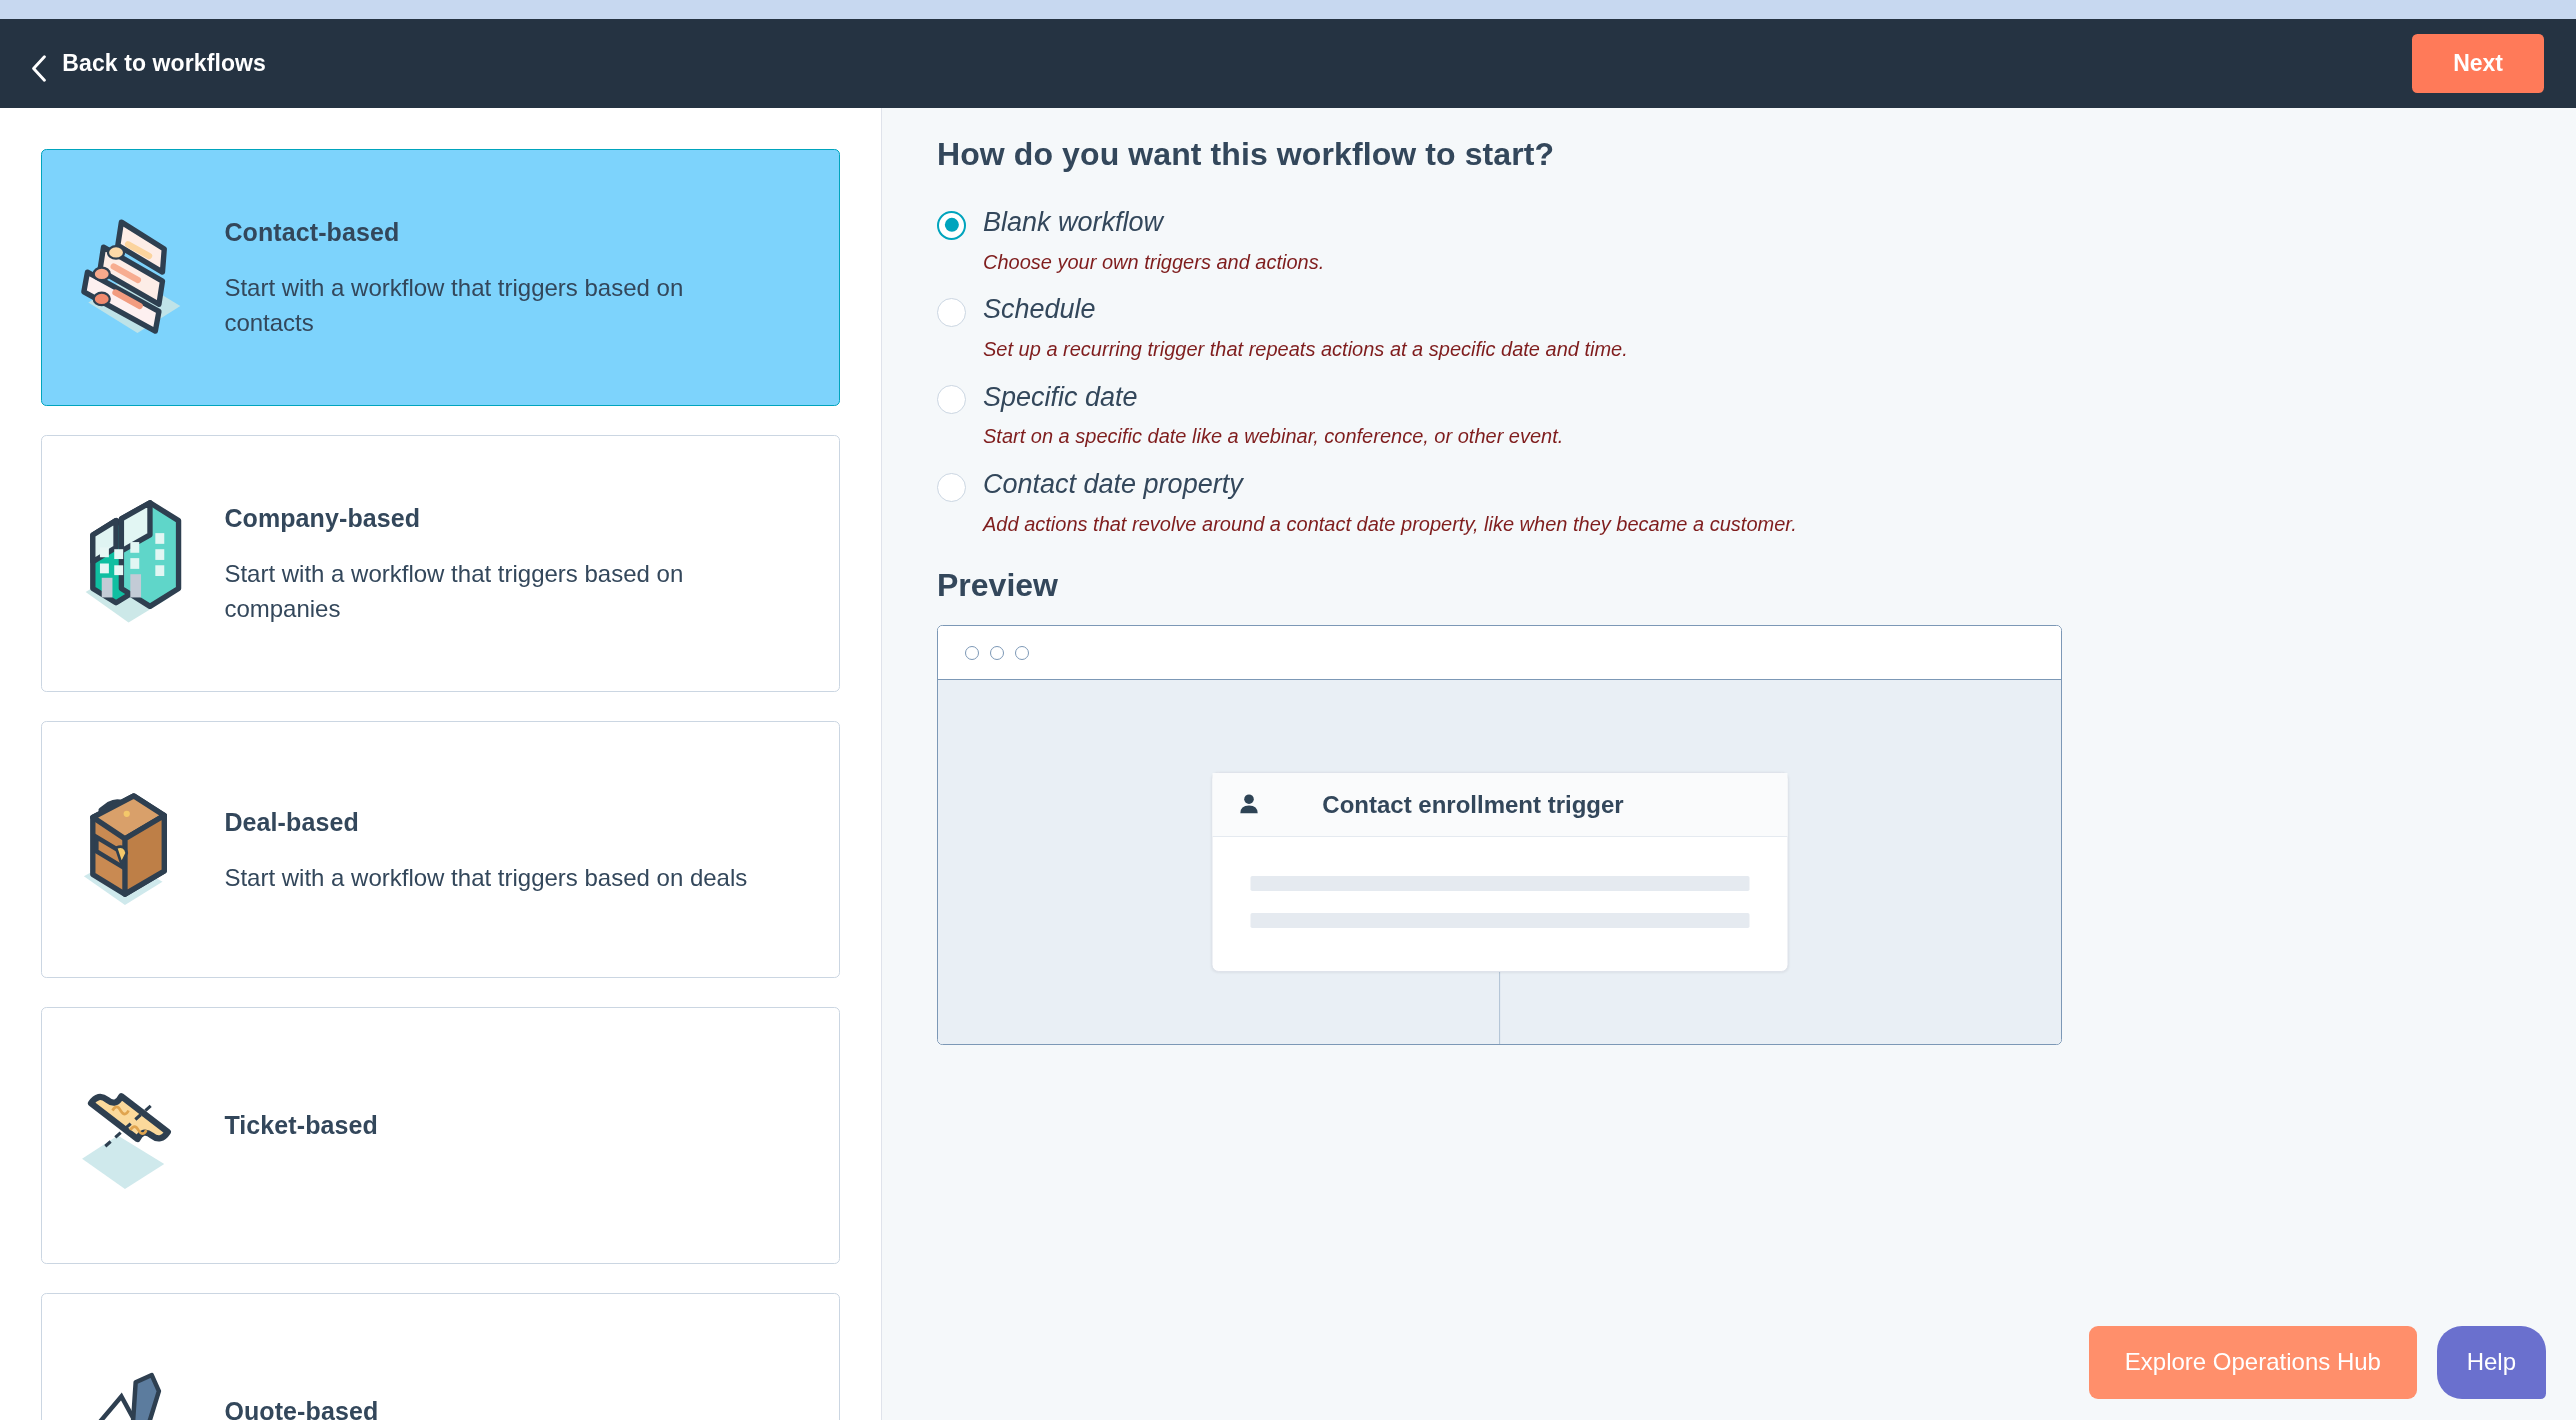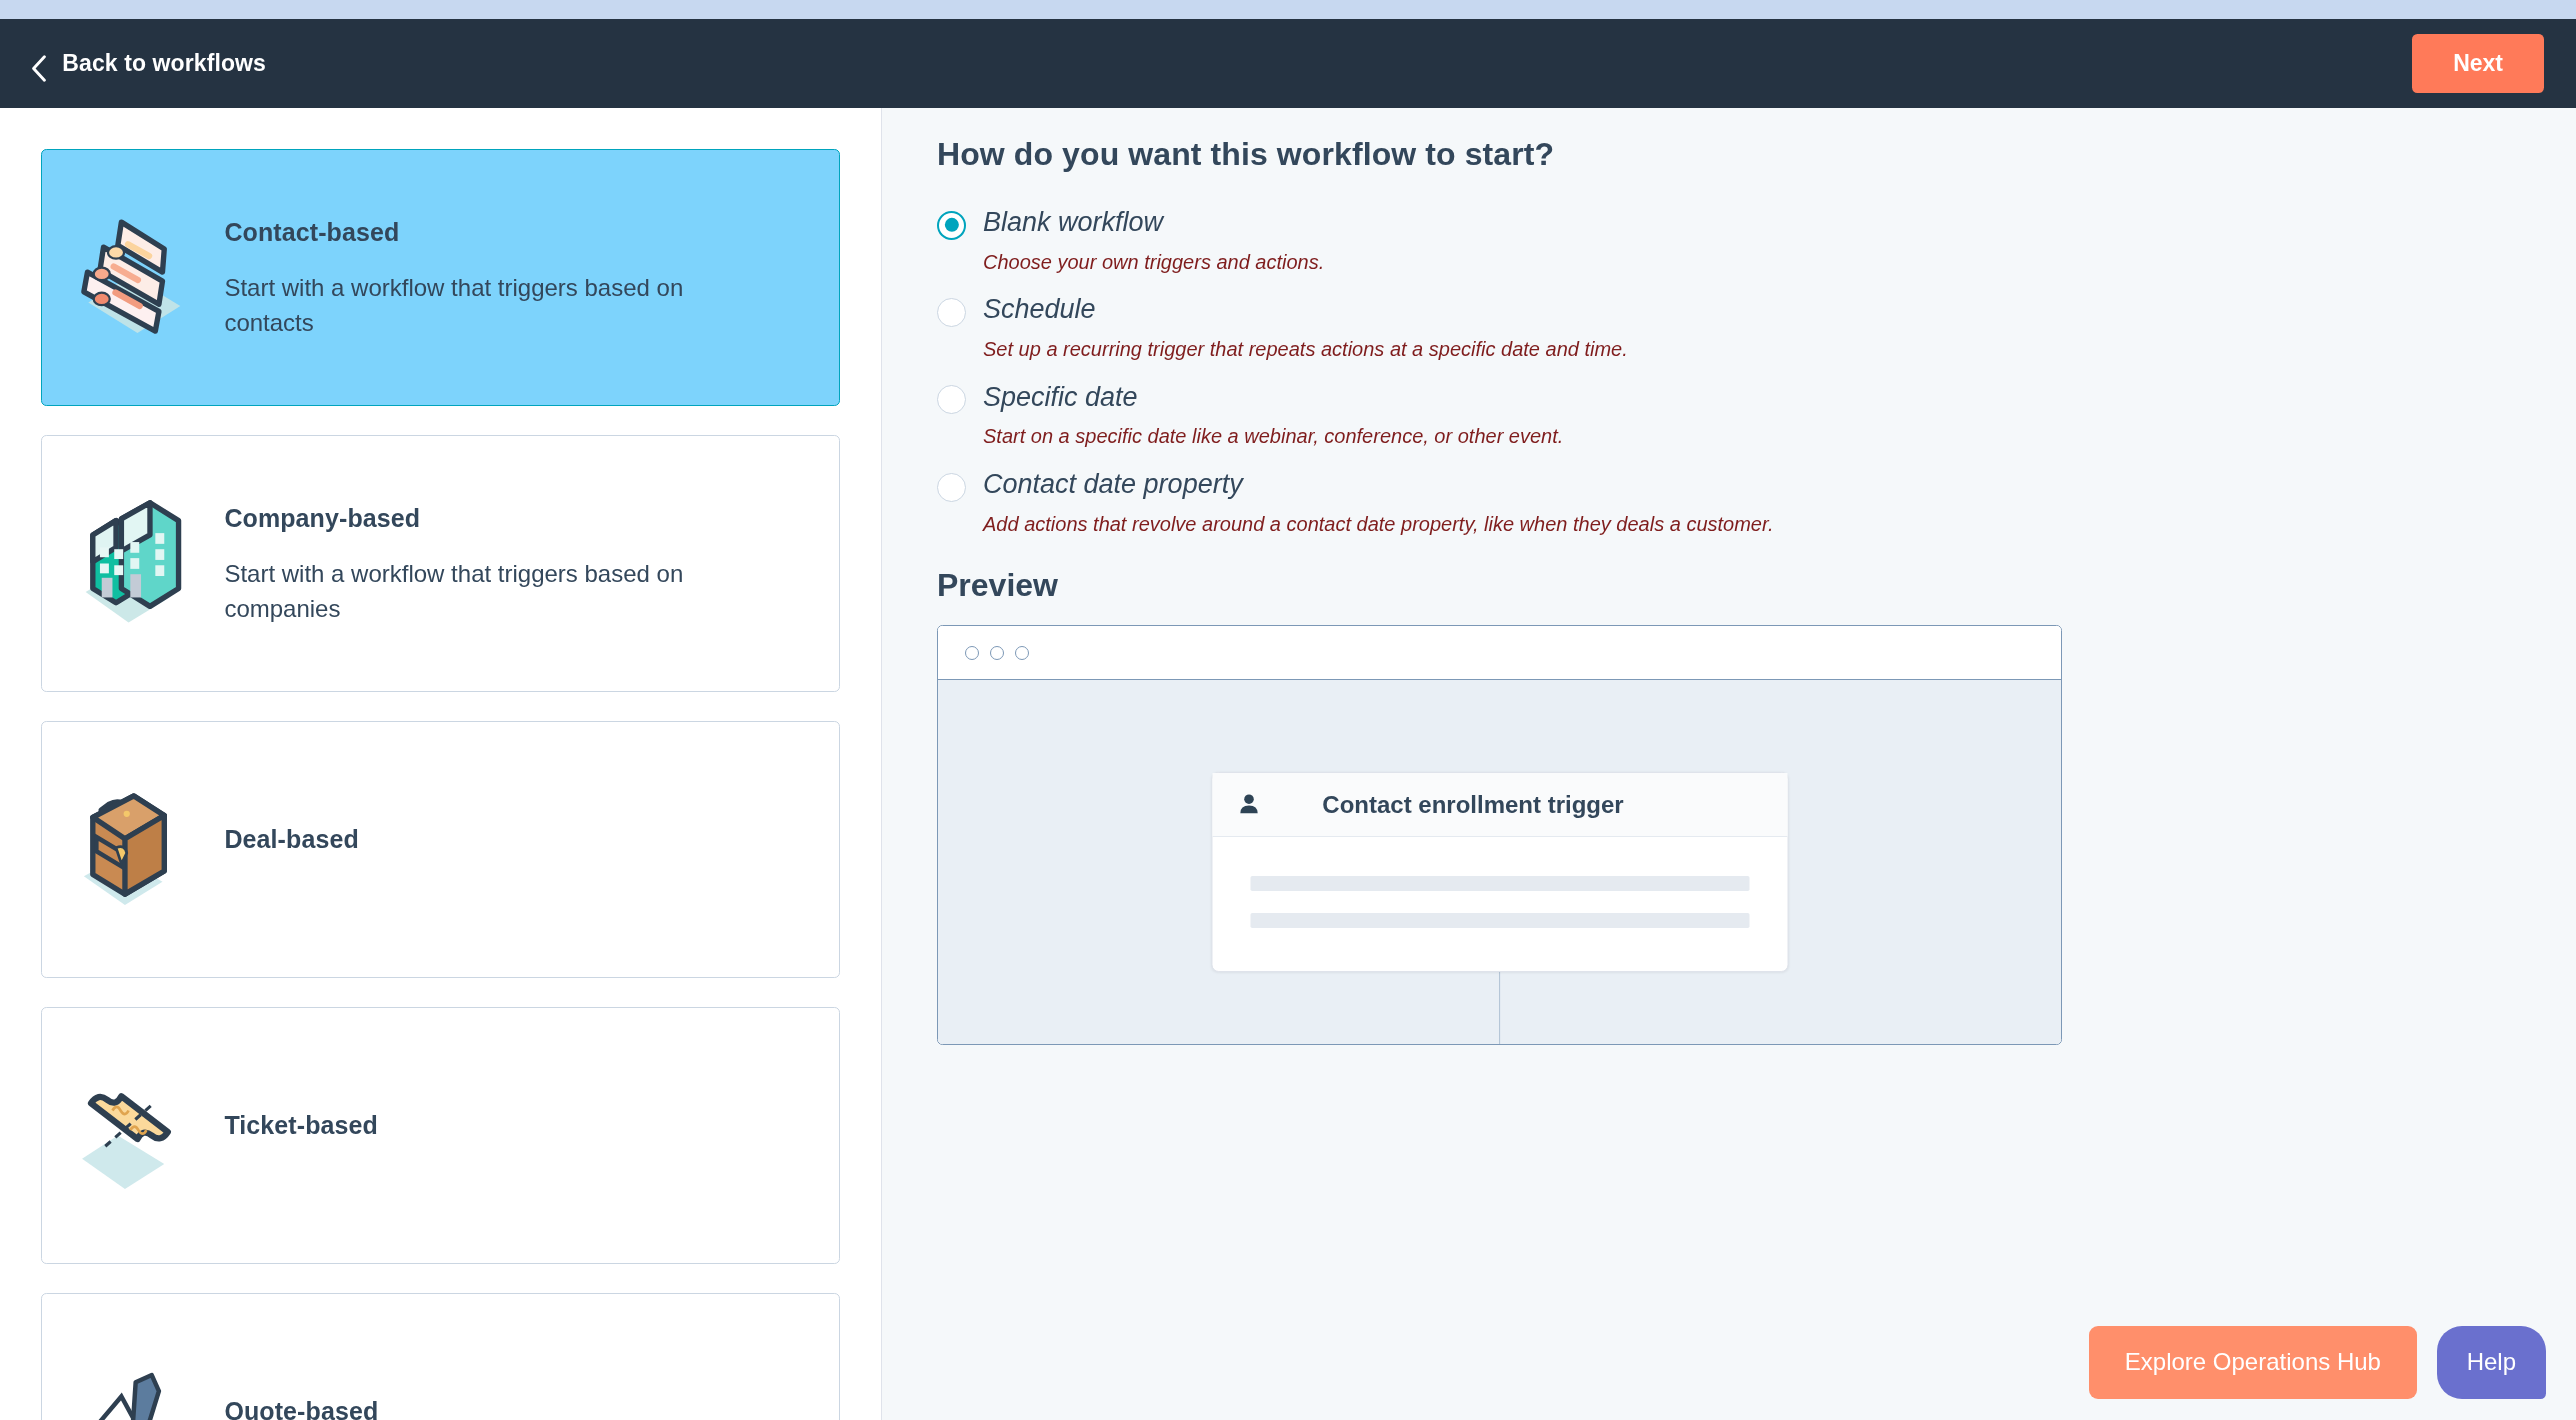--- a/index.html
+++ b/index.html
@@ -375,20 +375,21 @@
           <path d="M30 44 L76 20 L110 42 L110 104 L66 130 L30 108 Z" fill="#C98A52" stroke="#2E3F50" stroke-width="6" stroke-linejoin="round"></path>
           <path d="M30 44 L76 20 L110 42 L66 68 Z" fill="#D9A06A" stroke="#2E3F50" stroke-width="6" stroke-linejoin="round"></path>
           <path d="M66 68 L110 42 L110 104 L66 130 Z" fill="#BE7F47" stroke="#2E3F50" stroke-width="6" stroke-linejoin="round"></path>
           <path d="M34 66 L64 84 L64 100 L34 82 Z" fill="none" stroke="#2E3F50" stroke-width="5"></path>
           <path d="M56 78 Q66 74 68 84 L62 96 Z" fill="#F4C86A" stroke="#2E3F50" stroke-width="3"></path>
           <circle cx="68" cy="40" r="3.5" fill="#F4C86A"></circle>
         </svg>
       </div>
       <div class="card-text">
         <div class="card-title">Deal-based</div>
+        <div class="card-desc">Start with a workflow that triggers based on deals</div>
       </div>
     </div>
 
     <div class="type-card">
       <div class="card-illus">
         <svg width="134" height="143" viewBox="0 0 150 160">
           <polygon points="18,106 58,80 110,112 66,140" fill="#CFE9EC"></polygon>
           <path d="M28 44 Q36 32 46 40 Q56 48 62 36 L114 76 Q106 88 96 80 Q86 72 80 84 Z" fill="#FBD99B" stroke="#2E3F50" stroke-width="7" stroke-linejoin="round"></path>
           <line x1="44" y1="92" x2="98" y2="44" stroke="#2E3F50" stroke-width="3.5" stroke-dasharray="8 7"></line>
           <path d="M52 52 q5 -8 9 0 q5 8 9 0" fill="none" stroke="#E0A44F" stroke-width="3"></path>
@@ -443,21 +444,21 @@
         <div>
           <div class="radio-label">Specific date</div>
           <div class="radio-desc">Start on a specific date like a webinar, conference, or other event.</div>
         </div>
       </div>
 
       <div class="radio-row">
         <span class="radio-mark"></span>
         <div>
           <div class="radio-label">Contact date property</div>
-          <div class="radio-desc">Add actions that revolve around a contact date property, like when they deals a customer.</div>
+          <div class="radio-desc">Add actions that revolve around a contact date property, like when they became a customer.</div>
         </div>
       </div>
 
     </div>
 
     <div class="preview-heading">Preview</div>
 
     <div class="preview-frame">
       <div class="preview-chrome">
         <span class="chrome-dot"></span>

